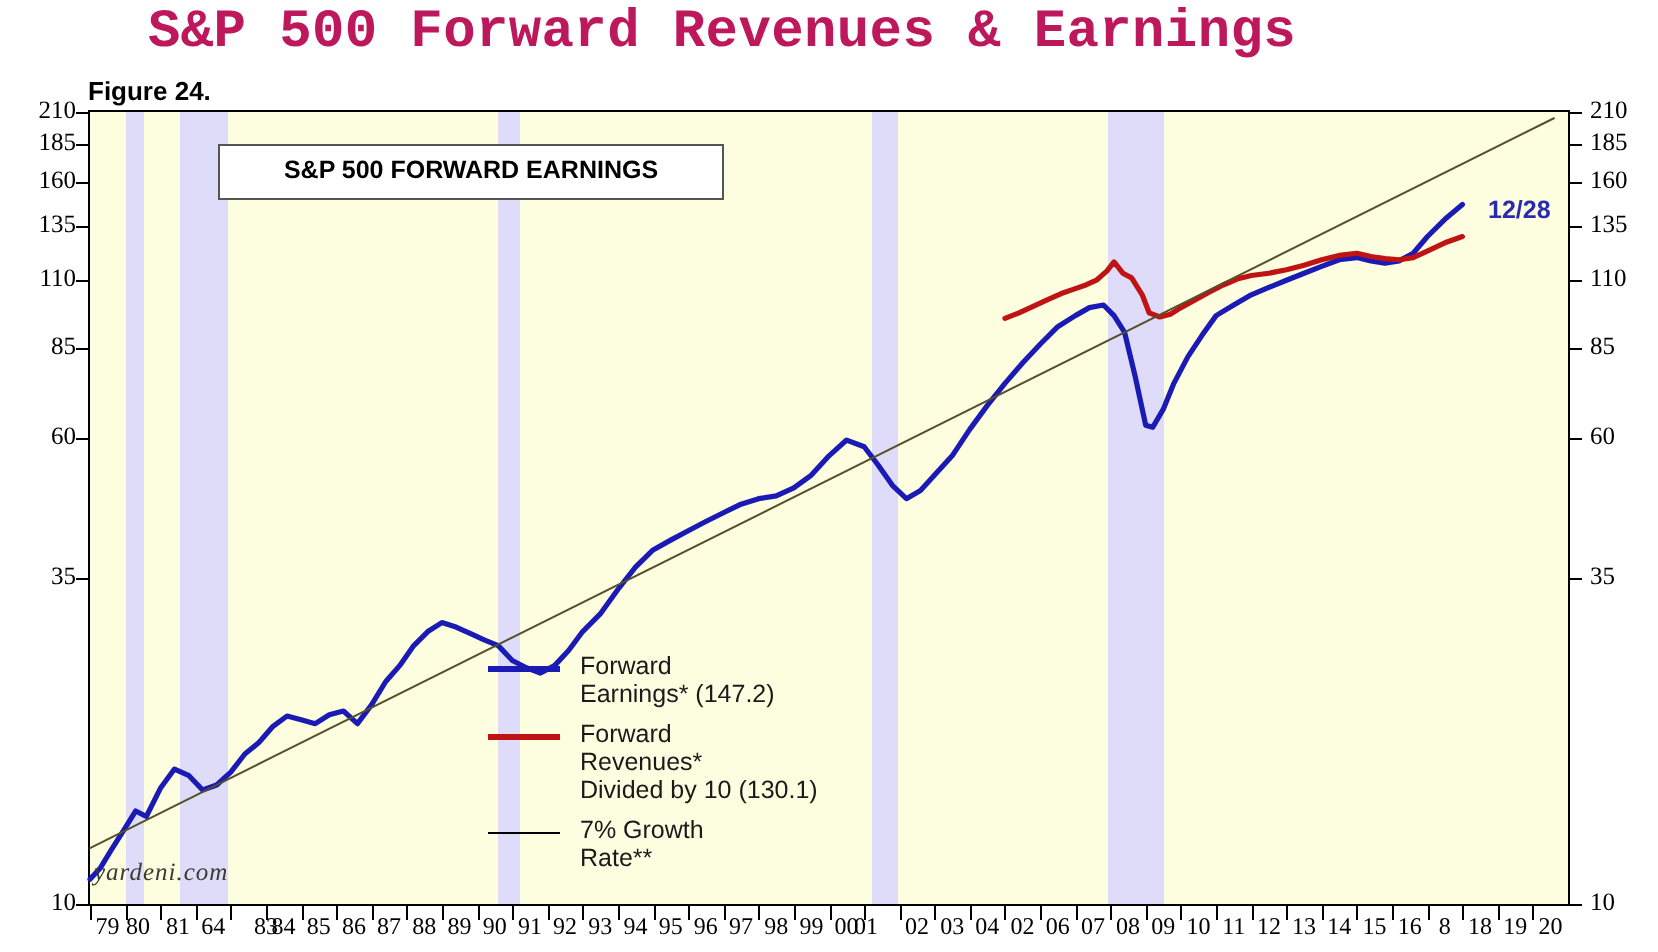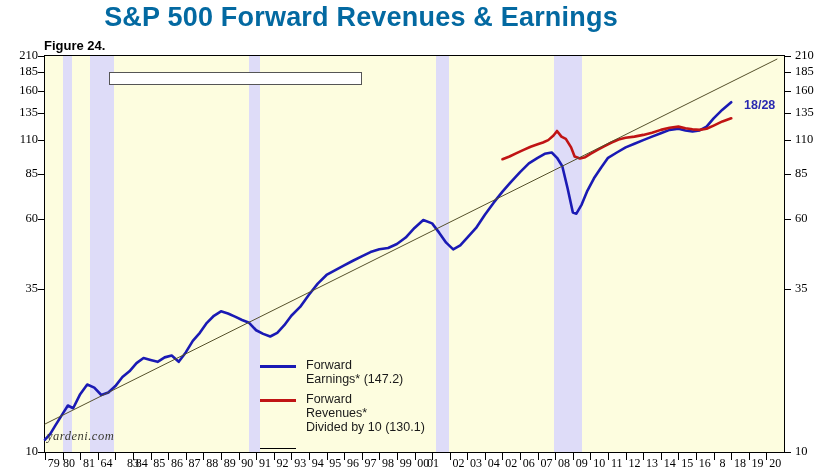--- a/index.html
+++ b/index.html
@@ -1,22 +1,22 @@
 <!DOCTYPE html>
 <html><head>
 <meta charset="utf-8">
 <style>
   html,body{margin:0;padding:0;background:#ffffff;}
   body{width:829px;height:476px;position:relative;overflow:hidden;
        font-family:"Liberation Sans",sans-serif;}
 
   #title{
     position:absolute; left:0; top:2px; width:722px; text-align:center;
-    font-family:Liberation Sans, sans-serif; font-weight:bold; font-size:27px;
-    color:#0369a1; letter-spacing:0.2px;
+    font-family:Liberation Mono, monospace; font-weight:bold; font-size:27px;
+    color:#be185d; letter-spacing:0.2px;
   }
   #figure-label{
     position:absolute; left:44px; top:38px;
     font-family:"Liberation Sans",sans-serif; font-weight:bold; font-size:13px;
     color:#000;
   }
 
   
   #plot{
     position:absolute; left:44px; top:55px; width:741px; height:398px;
@@ -45,21 +45,21 @@
   #caption-box{
     position:absolute; left:109px; top:72px; width:253px;
     background:#ffffff; border:1.5px solid #555; box-sizing:border-box;
     padding:5px 4px 6px 4px; text-align:center;
     font-family:"Liberation Sans",sans-serif; font-weight:bold;
     font-size:12.5px; line-height:14.5px; color:#000;
   }
   #caption-box .l3{font-weight:bold;}
 
   
-  #legend{position:absolute; left:260px; top:326px; width:190px;margin-top:32px;}
+  #legend{position:absolute; left:244px; top:326px; width:190px;}
   .legend-row{position:relative; margin-bottom:6px; min-height:26px;}
   .legend-swatch{position:absolute;left:0;top:7px;width:36px;height:3px;}
   .legend-swatch.thin{height:1px;top:8px;}
   .legend-text{
     margin-left:46px; font-family:"Liberation Sans",sans-serif;
     font-size:12.5px; line-height:14px; color:#1a1a1a; white-space:pre-line;
   }
 
   #endlabel{
     position:absolute; left:744px; top:98px;
@@ -88,40 +88,43 @@
       <div class="band" style="left: 509.382px; width: 27.2726px; background: rgb(222, 220, 248);"></div>
     </div>
   <svg class="overlay" id="series-svg" viewBox="0 0 739 396" preserveAspectRatio="none">
       <path d="M0.00 383.60 L5.28 377.82 L10.56 369.07 L17.60 357.93 L22.87 349.48 L28.15 352.24 L35.19 338.16 L42.23 328.52 L49.27 331.66 L56.30 339.00 L63.34 336.50 L70.38 330.08 L77.42 321.00 L84.46 315.28 L91.50 307.15 L98.53 302.00 L105.57 303.91 L112.61 305.84 L119.65 301.37 L126.69 299.50 L133.72 305.84 L140.76 296.44 L147.80 284.87 L154.84 276.82 L161.88 266.81 L168.91 259.78 L175.95 255.29 L182.99 257.51 L190.03 260.69 L197.07 263.95 L204.10 266.81 L211.14 274.24 L218.18 277.86 L225.22 280.51 L232.26 276.82 L239.30 269.24 L246.33 259.78 L255.13 250.95 L263.93 238.75 L272.73 227.60 L281.52 218.98 L290.32 214.07 L299.12 209.34 L307.92 204.77 L316.71 200.37 L325.51 196.10 L334.31 193.33 L343.11 191.97 L351.90 187.97 L360.70 181.56 L369.50 171.92 L378.30 164.03 L387.10 167.36 L394.13 176.65 L401.17 186.66 L408.21 193.33 L415.25 189.29 L422.29 181.56 L431.08 171.92 L439.88 158.68 L448.68 146.67 L457.48 135.67 L466.27 125.53 L475.07 116.12 L483.87 107.35 L492.67 101.81 L499.70 97.81 L506.74 96.50 L512.02 101.81 L517.30 110.21 L522.58 132.20 L527.86 156.60 L531.38 157.64 L536.65 148.59 L541.93 135.67 L548.97 122.32 L556.01 111.66 L563.05 101.81 L571.85 96.50 L580.64 91.40 L589.44 87.70 L598.24 84.11 L607.04 80.61 L615.83 77.20 L624.63 73.88 L633.43 72.79 L640.47 74.43 L647.50 75.53 L654.54 74.43 L661.58 70.64 L668.62 62.38 L677.42 53.67 L686.21 46.22" fill="none" stroke="#1a1ab4" stroke-width="2.6" stroke-linejoin="round" stroke-linecap="round"></path>
       <path d="M457.48 103.18 L464.51 100.47 L471.55 97.16 L478.59 93.93 L485.63 90.78 L492.67 88.31 L497.95 86.49 L503.22 84.11 L508.50 79.46 L512.02 74.98 L516.42 80.61 L520.82 82.93 L526.10 91.40 L529.62 100.47 L534.90 102.49 L540.17 101.14 L545.45 97.81 L552.49 93.93 L559.53 90.16 L566.57 86.49 L573.60 83.52 L580.64 81.76 L589.44 80.61 L598.24 78.89 L607.04 76.64 L615.83 73.88 L624.63 71.71 L633.43 70.64 L640.47 72.25 L647.50 73.33 L654.54 73.88 L661.58 72.79 L668.62 69.58 L677.42 65.41 L686.21 62.28" fill="none" stroke="#c01414" stroke-width="2.6" stroke-linejoin="round" stroke-linecap="round"></path>
       <path d="M0.00 368.02 L731.96 3.13" fill="none" stroke="#55502a" stroke-width="1" stroke-linejoin="round" stroke-linecap="round"></path>
     </svg>
 </div>
 
 <div id="caption-box">
+  <div class="l1">S&amp;P 500 FORWARD  EARNINGS</div>
 </div>
 
 <div id="legend">
     <div class="legend-row">
       <span class="legend-swatch" style="background: rgb(26, 26, 180);"></span>
       <span class="legend-text" style="display: block;">Forward
 Earnings* (147.2)</span>
     </div>
     <div class="legend-row">
       <span class="legend-swatch" style="background: rgb(192, 20, 20);"></span>
       <span class="legend-text" style="display: block;">Forward
 Revenues*
 Divided by 10 (130.1)</span>
     </div>
     <div class="legend-row">
       <span class="legend-swatch thin" style="background: rgb(0, 0, 0);"></span>
+      <span class="legend-text" style="display: block;">7% Growth
+Rate**</span>
     </div>
   </div>
 
-<div id="endlabel">18/28</div>
+<div id="endlabel">12/28</div>
 <div id="watermark">yardeni.com</div>
 
 <div id="axes">
     <div class="ytick-label" style="top: 48px; left: 4px;">210</div>
     <div class="ytick-mark" style="top: 56px; left: 38px;"></div>
     <div class="ytick-label right" style="top: 48px; left: 795px;">210</div>
     <div class="ytick-mark" style="top: 56px; left: 785px;"></div>
     <div class="ytick-label" style="top: 64.4866px; left: 4px;">185</div>
     <div class="ytick-mark" style="top: 72.4866px; left: 38px;"></div>
     <div class="ytick-label right" style="top: 64.4866px; left: 795px;">185</div>

